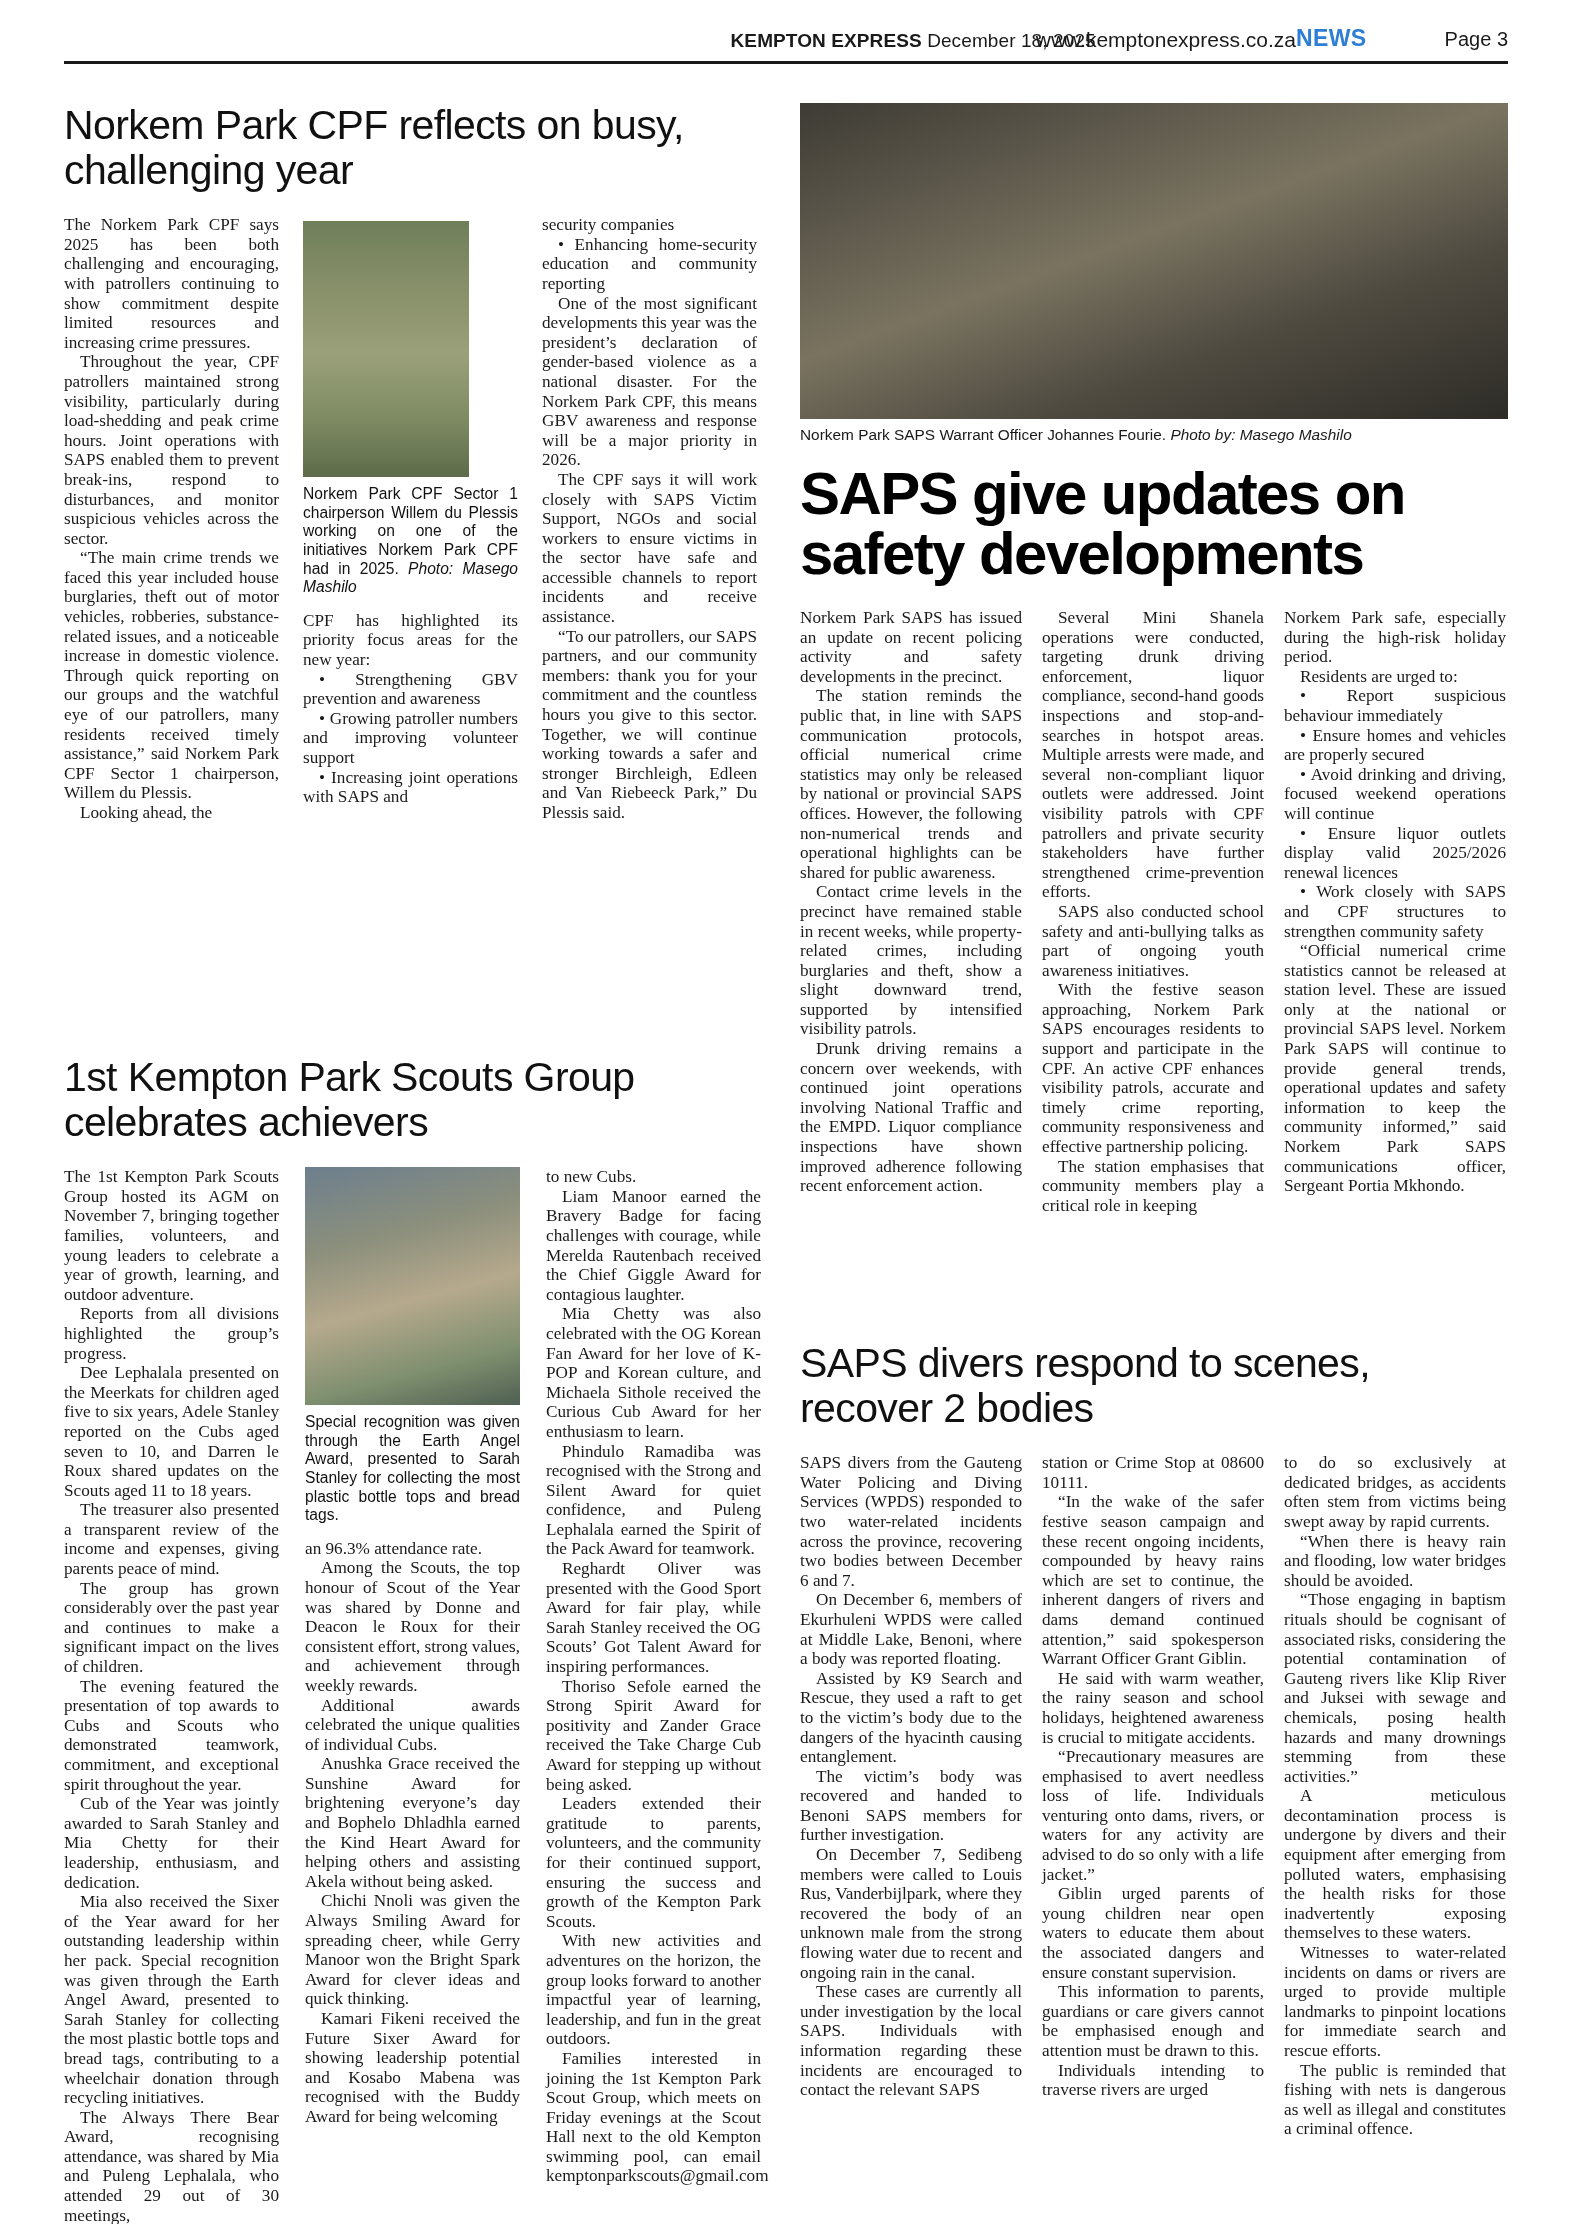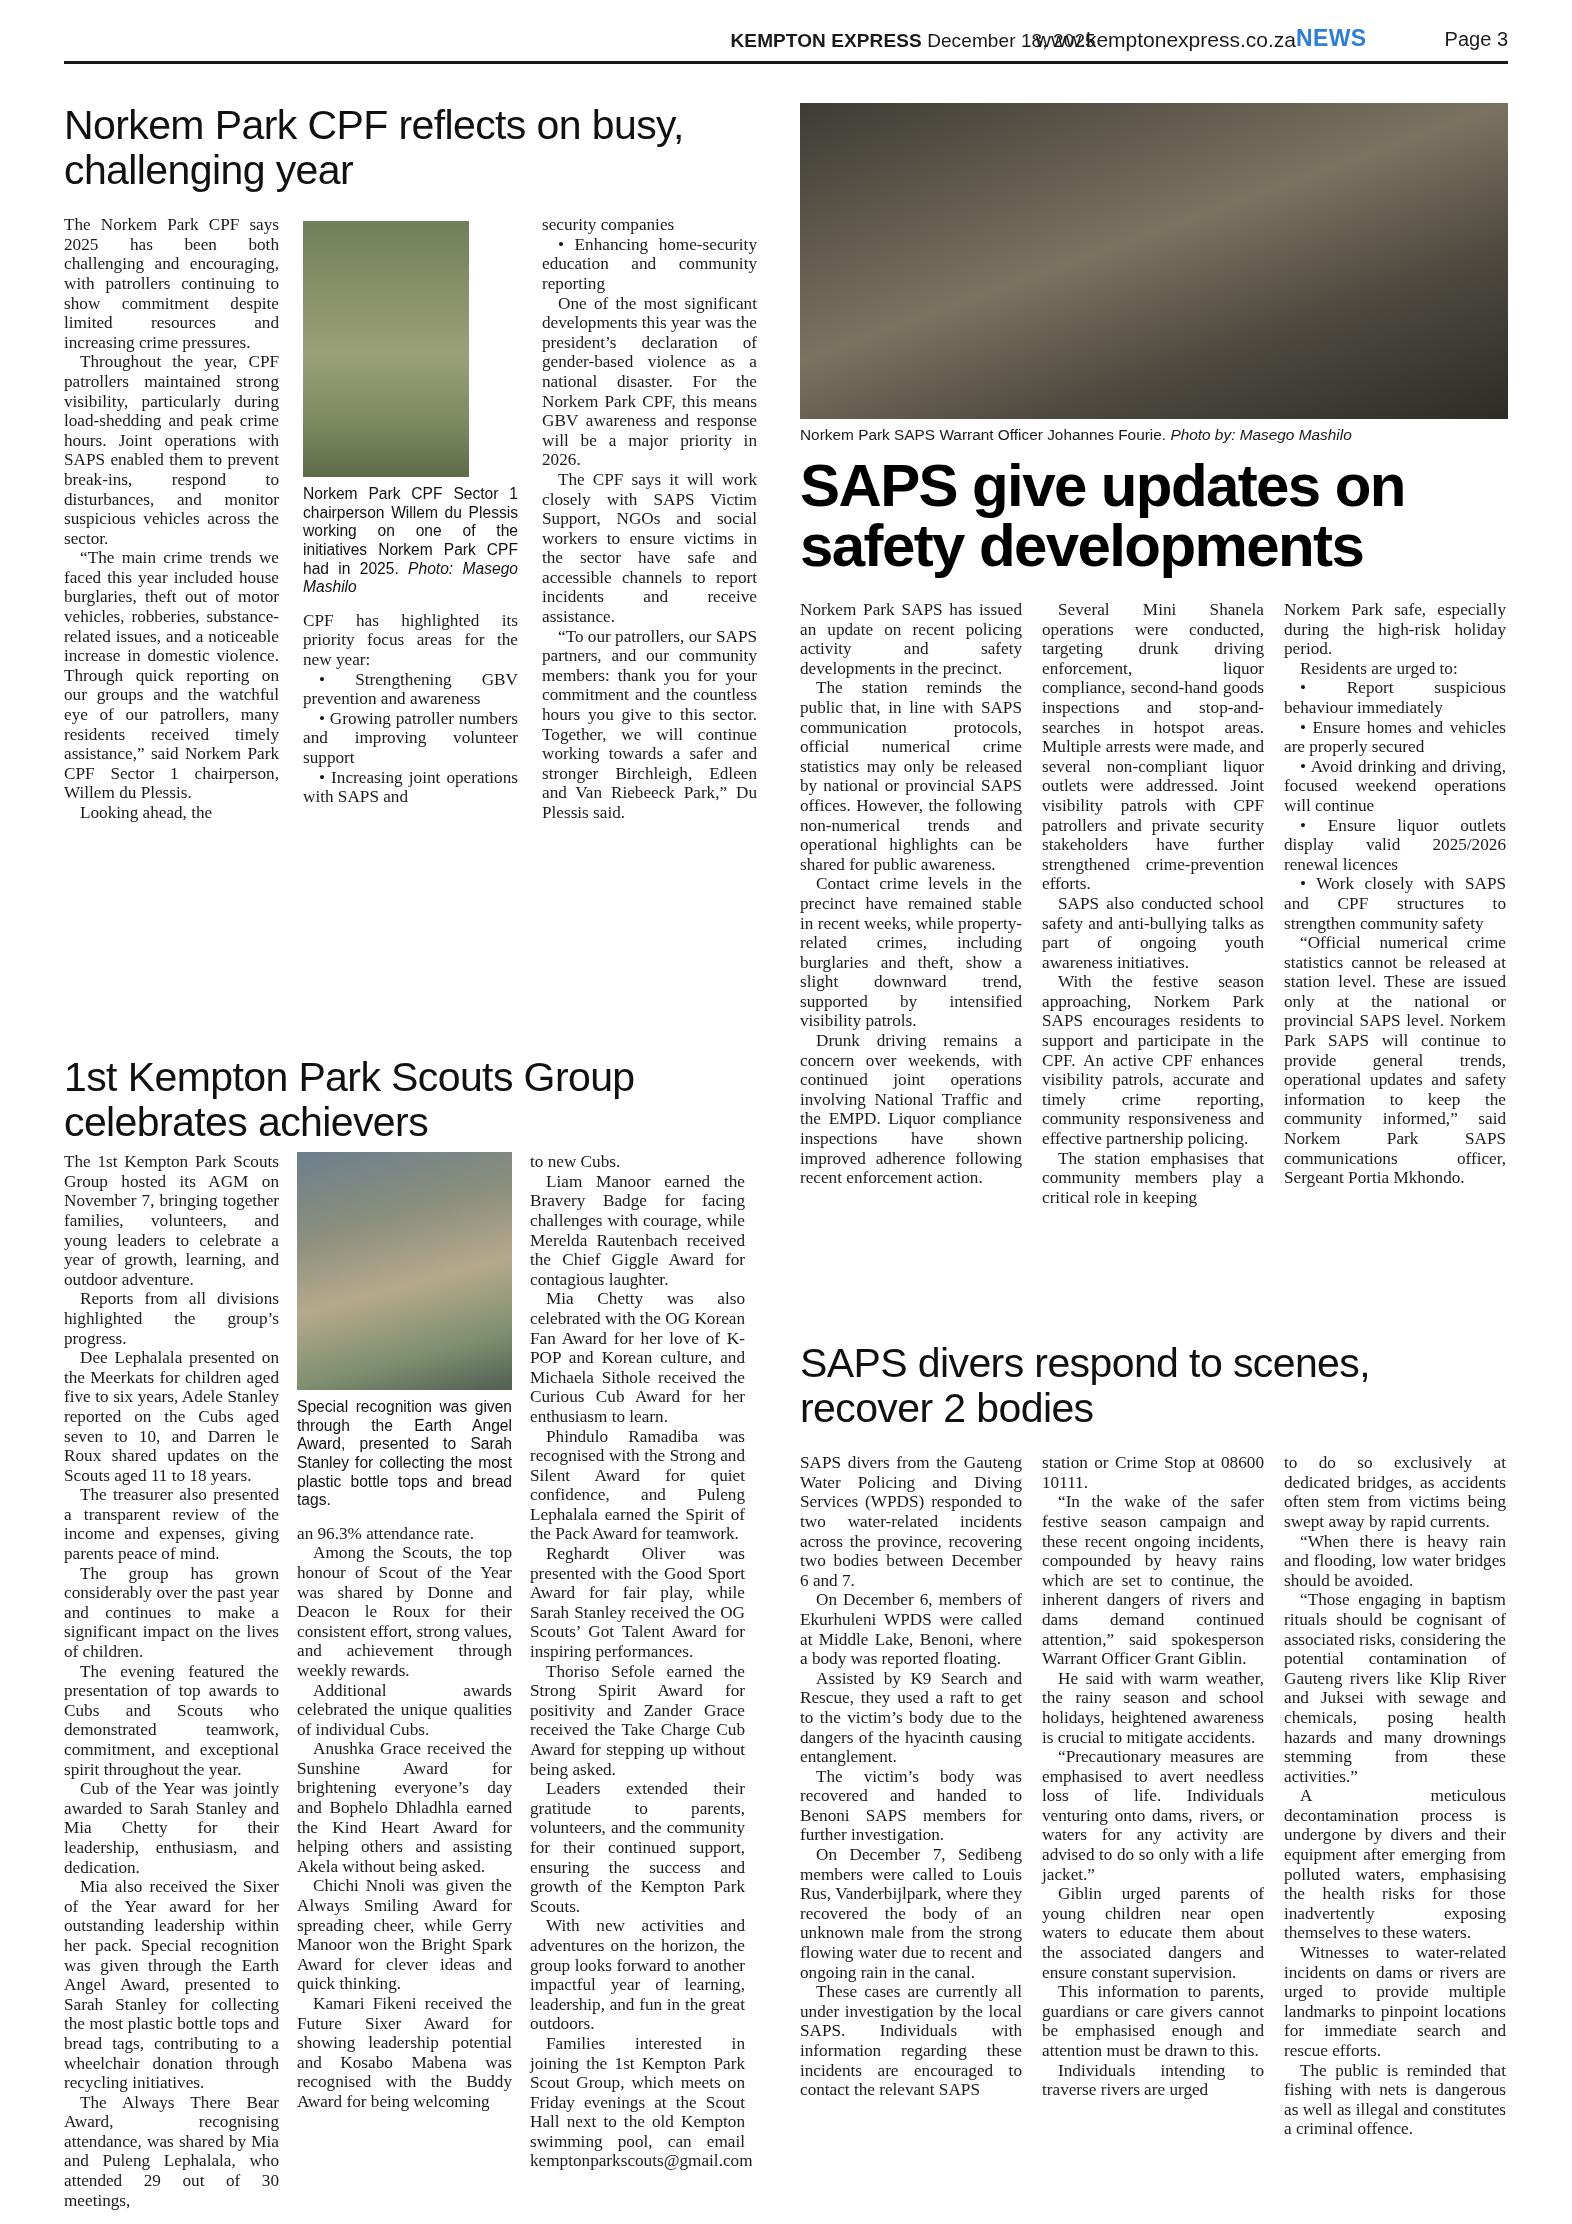--- a/index.html
+++ b/index.html
@@ -61,28 +61,28 @@
   .b1 .col { width:215px; }
 
   .p1 { width:166px; height:256px; margin:6px 0 8px 0;
         background:linear-gradient(180deg,#6f7f5a 0%,#89916a 28%,#9aa07a 52%,#7d8a62 78%,#5d6b4a 100%); }
 
   
   .b2 { position:absolute; left:800px; top:103px; width:708px; }
   .p2 { width:708px; height:316px;
         background:linear-gradient(160deg,#3d3b34 0%,#5b564a 22%,#7a7360 45%,#4e4a40 70%,#2e2c27 100%); }
   .b2 .capline { margin-top:7px; font-family:"Liberation Sans", sans-serif; font-size:15.4px; }
-  .b2 .hl-black { font-size:60px; margin-top:12px; }
+  .b2 .hl-black { font-size:60px; margin-top:20px; }
   .b2 .cols { display:flex; gap:20px; margin-top:24px; }
   .b2 .col { width:222px; }
 
   
   .b3 { position:absolute; left:64px; top:1055px; width:706px; }
   .b3 .hl { font-size:41px; }
-  .b3 .cols { display:flex; gap:18px; margin-top:7px; }
+  .b3 .cols { display:flex; gap:26px; margin-top:22px; }
   .b3 .col { width:215px; }
   .p3 { width:215px; height:238px; margin-bottom:8px;
         background:linear-gradient(165deg,#6d7f8e 0%,#8b8f7c 30%,#b6a98d 55%,#7e8f6f 80%,#4f5f52 100%); }
 
   
   .b4 { position:absolute; left:800px; top:1341px; width:708px; }
   .b4 .hl { font-size:41px; }
   .b4 .cols { display:flex; gap:20px; margin-top:22px; }
   .b4 .col { width:222px; }
 

